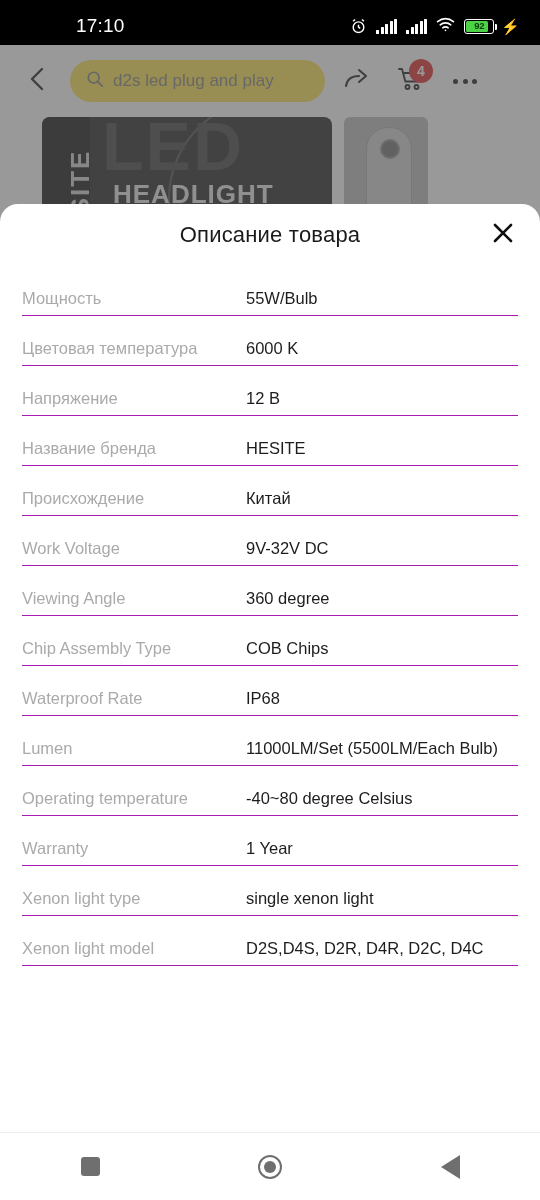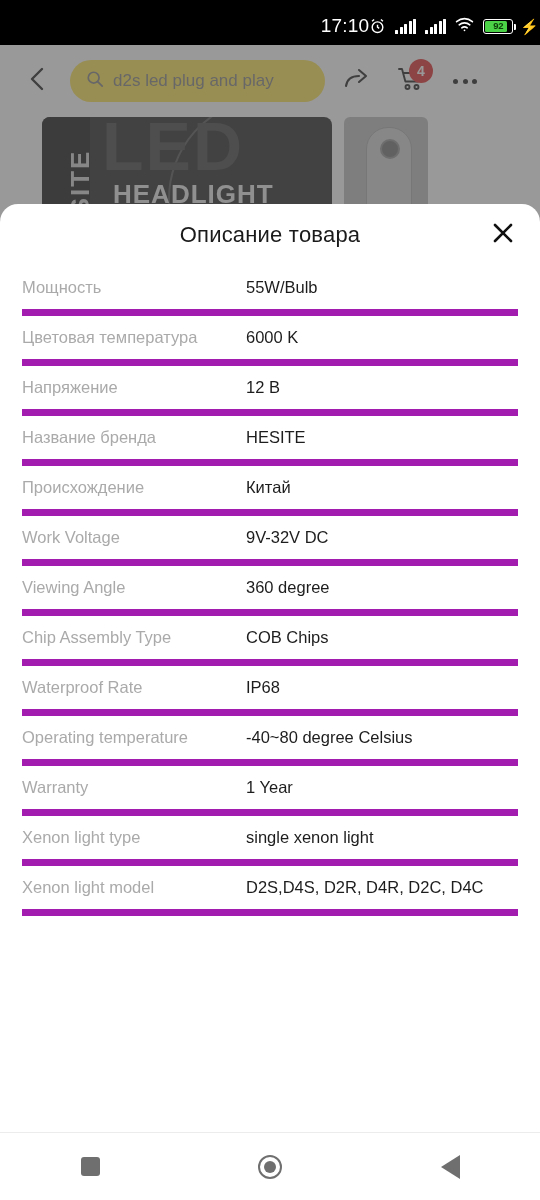--- a/index.html
+++ b/index.html
@@ -17,22 +17,22 @@
   }
 
   
   .status-bar {
     position: absolute;
     left: 0; top: 0;
     width: 540px; height: 52px;
     background: #000000;
     display: flex;
     align-items: center;
-    justify-content: flex-end;
-    padding: 0 1px;
+    justify-content: space-between;
+    padding: 0 20px;
     box-sizing: border-box;
   }
   .status-time {
     color: #ffffff;
     font-size: 19px;
     letter-spacing: 0.2px;
     margin-left: 56px;
   }
   .status-icons {
     display: flex;
@@ -286,23 +286,23 @@
     display: flex;
     align-items: center;
     justify-content: center;
   }
 
   .spec-list {
     padding: 0 22px;
   }
   .spec-row {
     display: flex;
-    align-items: center;
+    align-items: flex-end;
     min-height: 50px;
-    border-bottom: 7px solid #a21caf;
+    border-bottom: 1px solid #a21caf;
     padding: 6px 0;
     box-sizing: border-box;
   }
   .spec-label {
     width: 224px;
     flex: 0 0 224px;
     font-size: 16.5px;
     color: #aaaaaa;
     line-height: 1.35;
     padding-right: 6px;
@@ -513,20 +513,24 @@
     </div>
     <div class="spec-row">
       <div class="spec-label">Chip Assembly Type</div>
       <div class="spec-value">COB Chips</div>
     </div>
     <div class="spec-row">
       <div class="spec-label">Waterproof Rate</div>
       <div class="spec-value">IP68</div>
     </div>
     <div class="spec-row">
+      <div class="spec-label">Lumen</div>
+      <div class="spec-value">11000LM/Set (5500LM/Each Bulb)</div>
+    </div>
+    <div class="spec-row">
       <div class="spec-label">Operating temperature</div>
       <div class="spec-value">-40~80 degree Celsius</div>
     </div>
     <div class="spec-row">
       <div class="spec-label">Warranty</div>
       <div class="spec-value">1 Year</div>
     </div>
     <div class="spec-row">
       <div class="spec-label">Xenon light type</div>
       <div class="spec-value">single xenon light</div>

